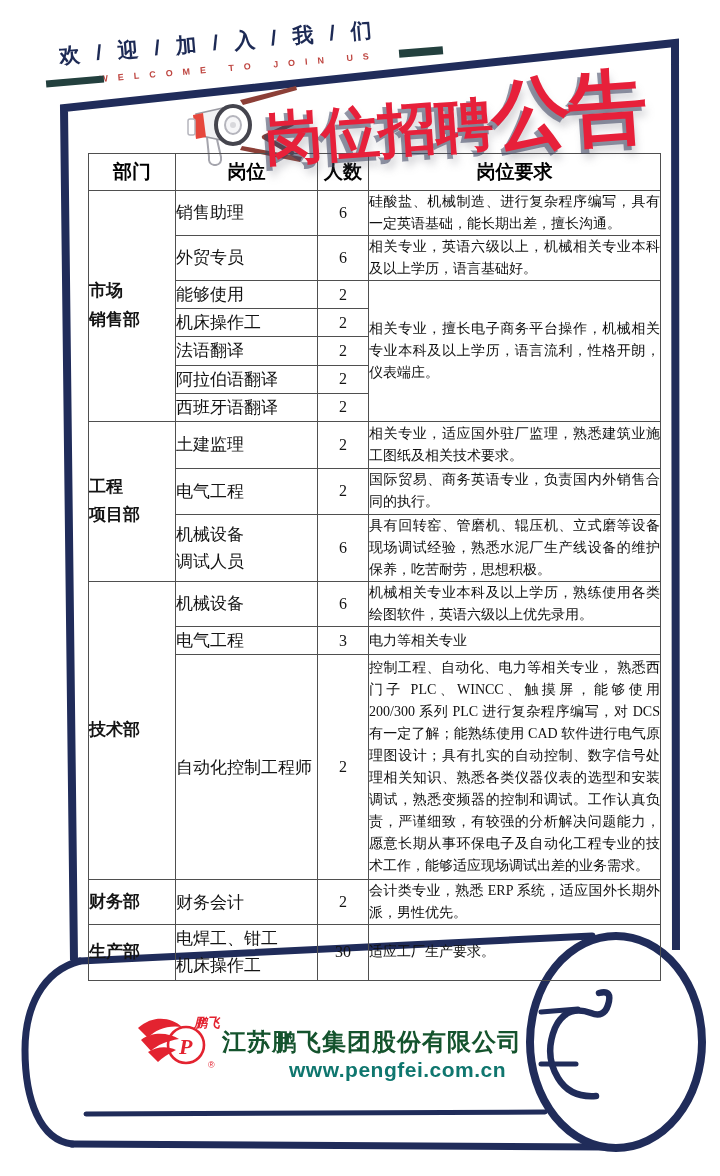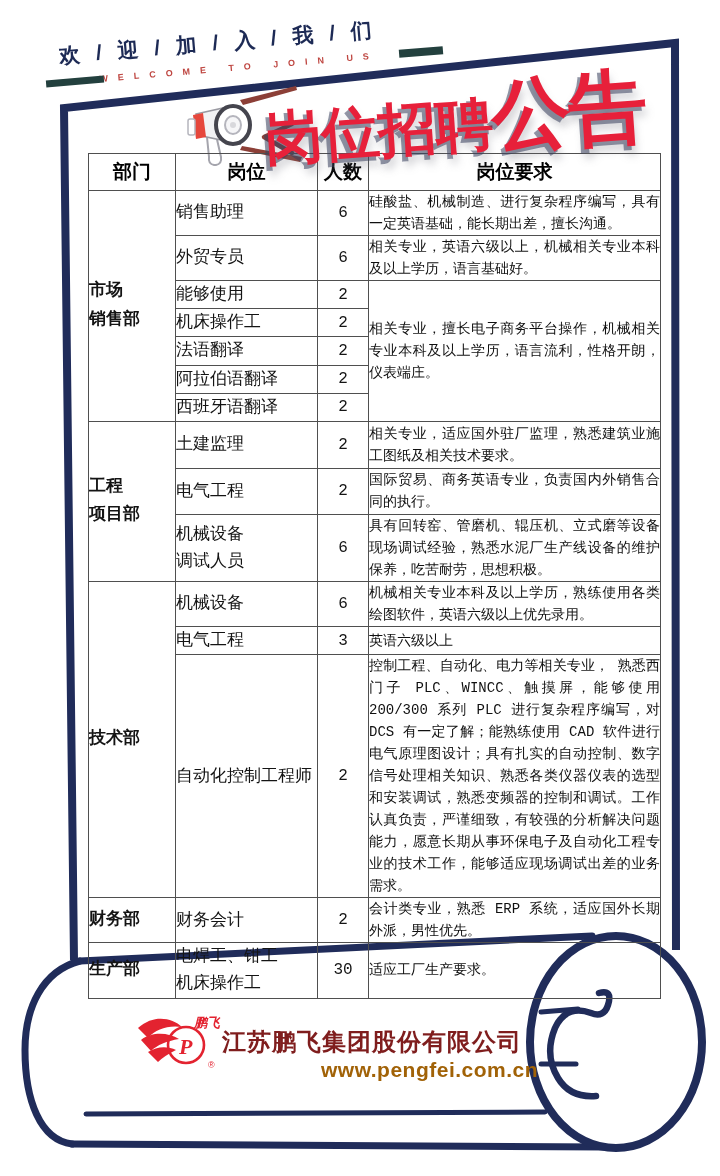--- a/index.html
+++ b/index.html
@@ -39,39 +39,39 @@
   .poster-title .t2{font-size:79px;letter-spacing:-2px;}
 
   
   .table-wrap{
     position:absolute;left:88px;top:153px;z-index:2;
     font-family:"Liberation Serif",serif;color:#141414;
   }
   table.jobs{table-layout:fixed;width:572px;border-collapse:collapse;}
   table.jobs th,table.jobs td{
     border:1px solid #4f4f4f;vertical-align:middle;
-    padding:0;overflow:hidden;font-family:Liberation Mono, monospace;
+    padding:0;overflow:hidden;
   }
   table.jobs th{font-size:19px;font-weight:bold;text-align:center;color:#000;}
   td.dept{font-size:17px;font-weight:bold;white-space:pre-line;line-height:1.7;}
   td.post{font-size:17px;text-align:left;white-space:pre-line;line-height:1.6;}
   td.cnt{font-size:16px;text-align:center;}
   td.req{
     font-size:14px;line-height:22px;text-align:justify;
     padding:3px 9px 3px 9px;color:#101010;
   }
 
   
   .company-name{
     position:absolute;left:222px;top:1026px;z-index:3;
-    font-size:24px;font-weight:800;color:#7f1d1d;letter-spacing:1px;white-space:nowrap;
+    font-size:24px;font-weight:800;color:#14532d;letter-spacing:1px;white-space:nowrap;
   }
   .website{
     position:absolute;left:289px;top:1058px;z-index:3;
-    font-size:21px;font-weight:800;color:#a16207;letter-spacing:0.5px;white-space:nowrap;margin-left:32px;
+    font-size:21px;font-weight:800;color:#0f766e;letter-spacing:0.5px;white-space:nowrap;
   }
   .logo-box{position:absolute;left:136px;top:1012px;width:92px;height:62px;z-index:3;}
 </style>
 </head>
 <body>
 
 <div id="stage">
 
   <svg id="artwork" viewBox="0 0 720 1176">
 
@@ -187,21 +187,21 @@
 
         <tr style="height:44px">
           <td class="dept" rowspan="3">技术部</td>
           <td class="post">机械设备</td>
           <td class="cnt">6</td>
           <td class="req">机械相关专业本科及以上学历，熟练使用各类绘图软件，英语六级以上优先录用。</td>
         </tr>
         <tr style="height:23px">
           <td class="post">电气工程</td>
           <td class="cnt">3</td>
-          <td class="req">英语六级以上</td>
+          <td class="req">电力等相关专业</td>
         </tr>
         <tr style="height:225px">
           <td class="post">自动化控制工程师</td>
           <td class="cnt">2</td>
           <td class="req">控制工程、自动化、电力等相关专业， 熟悉西门子 PLC、WINCC、触摸屏，能够使用 200/300 系列 PLC 进行复杂程序编写，对 DCS 有一定了解；能熟练使用 CAD 软件进行电气原理图设计；具有扎实的自动控制、数字信号处理相关知识、熟悉各类仪器仪表的选型和安装调试，熟悉变频器的控制和调试。工作认真负责，严谨细致，有较强的分析解决问题能力，愿意长期从事环保电子及自动化工程专业的技术工作，能够适应现场调试出差的业务需求。</td>
         </tr>
 
         <tr style="height:45px">
           <td class="dept">财务部</td>
           <td class="post">财务会计</td>

